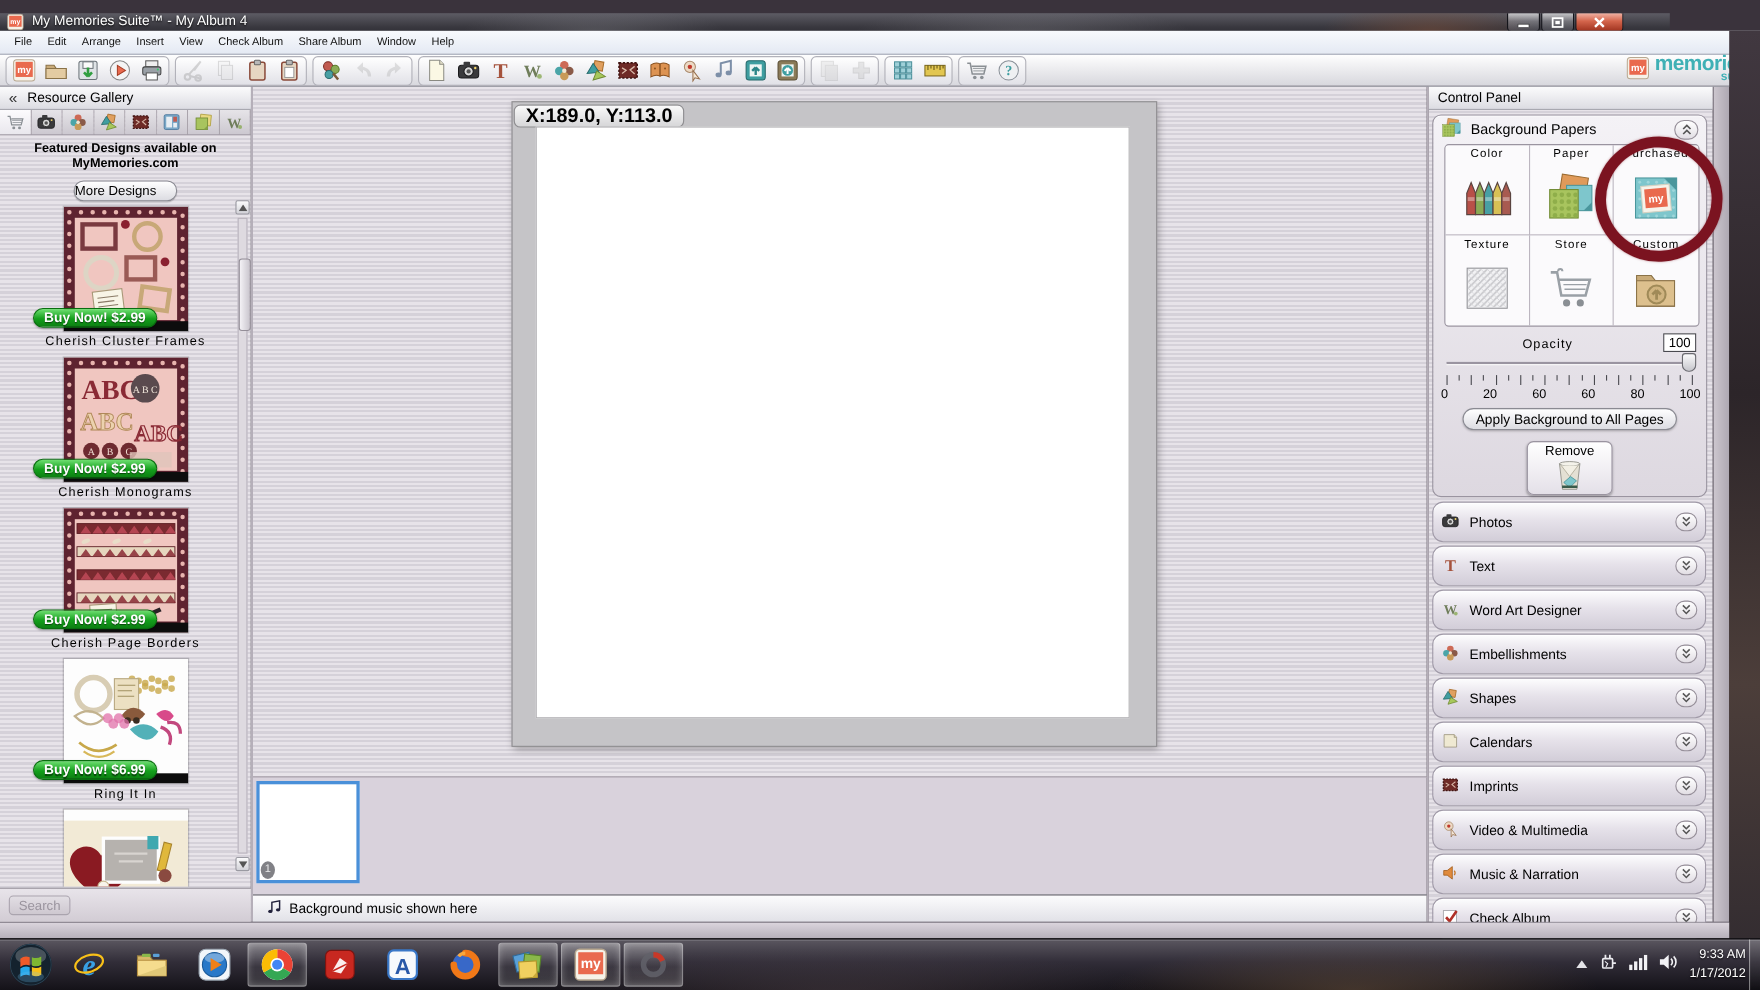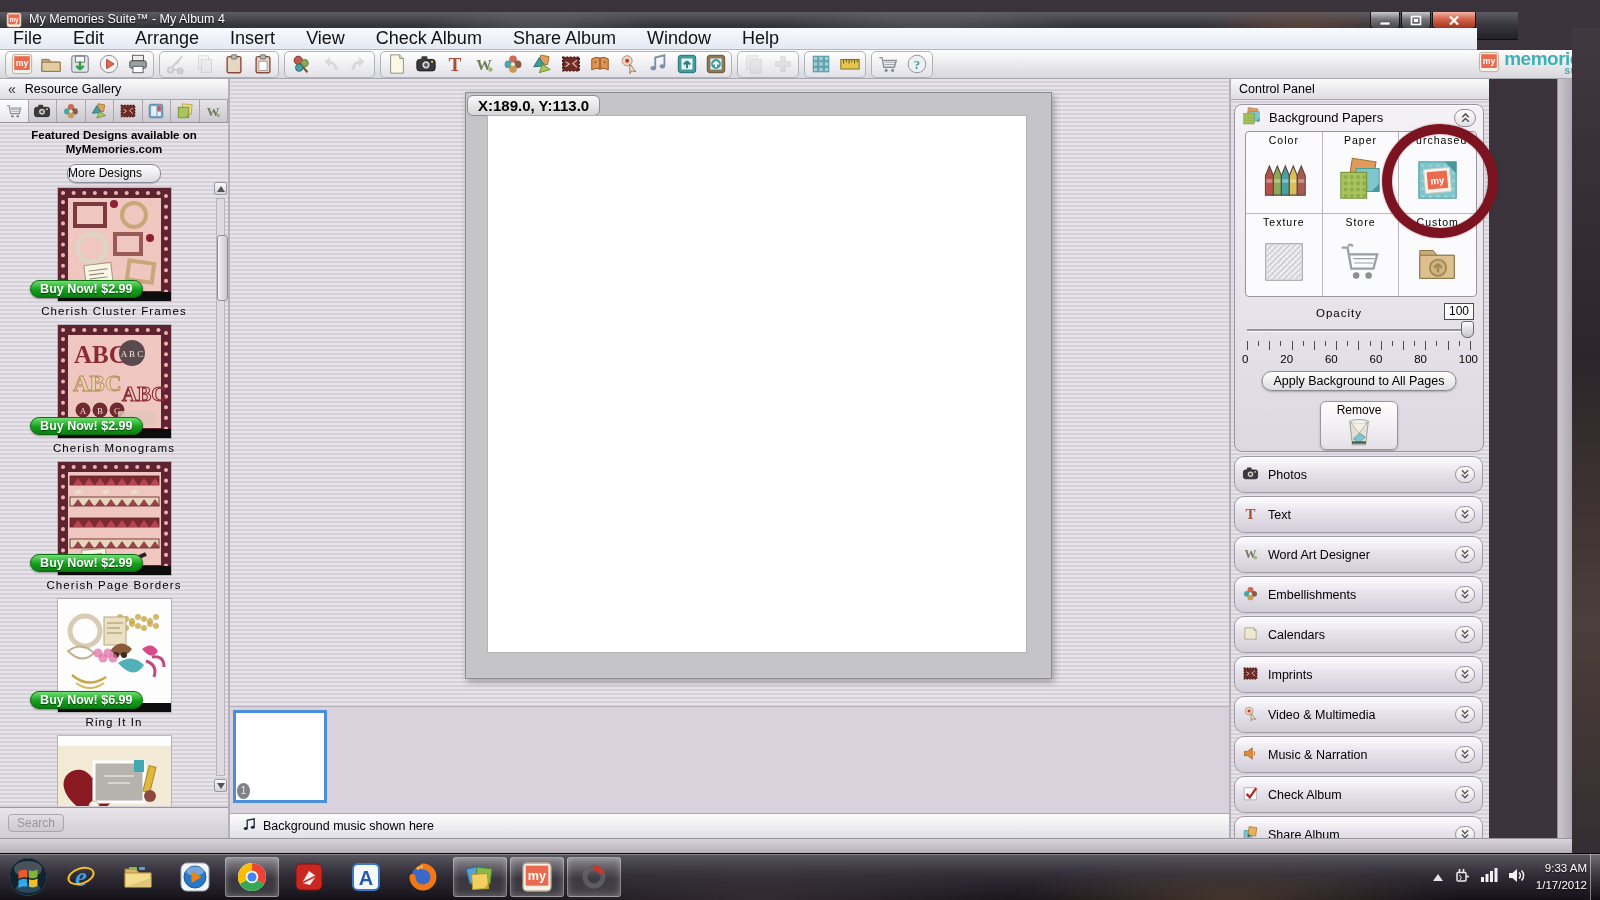--- a/index.html
+++ b/index.html
@@ -17,23 +17,23 @@
     border-bottom:1px solid #101013; display:flex; align-items:flex-start; padding:0 6px;margin-top:12px; }
   .tb-appicon { width:16px; height:16px; margin-right:7px; }
   .tb-title { color:#fff; font-size:12.5px; text-shadow:0 1px 2px #000; }
   .winbtns { position:absolute; right:42px; top:0; display:flex; }
   .winbtn { height:17px; border:1px solid #14141a; border-top:none; display:flex; align-items:center; justify-content:center;
     background:linear-gradient(rgba(255,255,255,.65),rgba(200,200,205,.35) 45%,rgba(110,110,120,.35)); border-radius:0 0 4px 4px; margin-left:1px; }
   .winbtn.min,.winbtn.max { width:30px; }
   .winbtn.close { width:44px; background:linear-gradient(#f0b2a4,#d4654c 45%,#a03420); }
 
   
-  .menubar { position:absolute; left:0; top:28px; width:1477px; height:22px;
+  .menubar { position:absolute; left:0; top:28px; width:1600px; height:22px;
     background:linear-gradient(#f8fafd,#e4e9f3); border-bottom:1px solid #b4b8c4;
-    display:flex; align-items:center; padding-left:6px; font-size:18px; color:#111;gap:17px; }
+    display:flex; align-items:center; padding-left:6px; font-size:10px; color:#111; }
   .menu-item { padding:0 7px; line-height:21px; }
 
   
   .toolbar { position:absolute; left:0; top:50px; width:1600px; height:29px;
     background:linear-gradient(#fefefe,#d7d7dd); border-bottom:1px solid #a6a6ae;
     display:flex; align-items:center; padding-left:5px; gap:5px; }
   .tgroup { display:flex; border:1px solid #b2b2ba; border-radius:5px;
     background:linear-gradient(#ffffff,#e1e1e7); padding:0 1px; box-shadow:inset 0 1px 0 rgba(255,255,255,.8); }
   .tbtn { width:29px; height:25px; display:flex; align-items:center; justify-content:center; border-radius:4px; }
   .tbtn.disabled svg { opacity:.33; filter:grayscale(1); }
@@ -73,33 +73,33 @@
     background:linear-gradient(#e8e4ea,#d2ccd4); display:flex; align-items:center; padding-left:8px; }
   .searchbtn { width:56px; height:18px; border:1px solid #aaa4ae; border-radius:4px;
     background:linear-gradient(#e2dee4,#cec8d0); color:#9a949e; font-size:12px; text-align:center; line-height:16px; }
 
   
   .workspace { position:absolute; left:230px; top:79px; width:1067px; height:627px; }
   .board { position:absolute; left:235px; top:13px; width:587px; height:587px; background:#c5c4c7;
     border:1px solid #8e8d90; box-shadow:2px 3px 7px rgba(0,0,0,.3); }
   .page { position:absolute; left:21px; top:22px; width:540px; height:538px; background:#fff; border:1px solid #b2b1b4; }
   .coords { position:absolute; left:1px; top:2px; height:21px; padding:0 10px; border:1px solid #8e8d90; border-radius:6px;
-    background:linear-gradient(#fafafa,#d6d6d8); font-weight:bold; font-size:15px; line-height:19px; color:#000; }
+    background:linear-gradient(#fafafa,#d6d6d8); font-weight:bold; font-size:18px; line-height:19px; color:#000; }
 
   .thumbstrip { position:absolute; left:230px; top:706px; width:1067px; height:107px; background:#d9d2dc; border-top:1px solid #b7b0ba; }
   .pagethumb { position:absolute; left:3px; top:3px; width:94px; height:93px; background:#fff; border:3px solid #4a90d9; }
   .pagenum { position:absolute; left:1px; bottom:1px; width:13px; height:16px; background:#6c6c72; color:#e8e8e8;
     border-radius:50%; font-size:10px; text-align:center; line-height:16px; opacity:.85; }
 
   .statusbar { position:absolute; left:230px; top:813px; width:1067px; height:25px;
     background:linear-gradient(#fcfcfd,#e1e1e7); border-top:1px solid #a8a8b0;
     display:flex; align-items:center; gap:6px; padding-left:12px; font-size:12.5px; color:#000; }
 
   
-  .cpanel { position:absolute; left:1229px; top:79px; width:260px; height:759px; border-left:2px solid #b5afb9; }
+  .cpanel { position:absolute; left:1297px; top:79px; width:260px; height:759px; border-left:2px solid #b5afb9; }
   .cp-title { height:21px; background:linear-gradient(#fbfbfc,#dcdce2); border-bottom:1px solid #a8a8b0;
     font-size:12.5px; padding:3px 8px; }
   .bgpanel { position:absolute; left:3px; top:25px; width:250px; height:348px; border:1px solid #9a94a0; border-radius:8px;
     background:linear-gradient(#f4f2f6,#ddd8e0); box-shadow:inset 0 1px 0 rgba(255,255,255,.8); }
   .bgheader { height:25px; display:flex; align-items:center; gap:8px; padding:0 7px; font-size:13px; color:#000; }
   .chevbtn { margin-left:auto; width:22px; height:18px; border:1px solid #968f99; border-radius:9px;
     background:linear-gradient(#fff,#e2dee4); display:flex; align-items:center; justify-content:center; }
   .bggrid { position:absolute; left:10px; top:26px; width:232px; height:166px; background:#fbfafc;
     border:1px solid #9a94a0; border-radius:4px; display:grid; grid-template-rows:repeat(2,1fr); grid-template-columns:repeat(3,1fr); overflow:visible; }
   .bgcell { border-right:1px solid #bcb6c0; border-bottom:1px solid #bcb6c0; display:flex; flex-direction:column; align-items:center; padding-top:2px; }
@@ -957,20 +957,33 @@
             </svg></span>
      <span>Embellishments</span>
      <span class="chevbtn">
             <svg width="14" height="12.444444444444445" viewBox="0 0 18 16">
               <path d="M5 3l4 4 4-4M5 8.5l4 4 4-4" stroke="#555" stroke-width="1.8" fill="none"></path>
             </svg>
           </span>
    </div>
         <div class="acc">
      <span><svg width="17" height="17" viewBox="0 0 24 24">
+              <rect x="10" y="3" width="9" height="9" fill="#e0a060" stroke="#a86c28" transform="rotate(10 14 7)"></rect>
+              <path d="M3 15l6-10 6 9z" fill="#3f9ea0" stroke="#26696b"></path>
+              <path d="M9 21.5l3.5-9 8.5 5.5z" fill="#a7c85a" stroke="#6f8a32"></path>
+            </svg></span>
+     <span>Shapes</span>
+     <span class="chevbtn">
+            <svg width="14" height="12.444444444444445" viewBox="0 0 18 16">
+              <path d="M5 3l4 4 4-4M5 8.5l4 4 4-4" stroke="#555" stroke-width="1.8" fill="none"></path>
+            </svg>
+          </span>
+   </div>
+        <div class="acc">
+     <span><svg width="17" height="17" viewBox="0 0 24 24">
               <path d="M4 4h13l3 3.5V20H4z" fill="#efe9d2" stroke="#99927a"></path>
               <path d="M17 4v3.5h3" fill="#ded6b8" stroke="#99927a"></path>
             </svg></span>
      <span>Calendars</span>
      <span class="chevbtn">
             <svg width="14" height="12.444444444444445" viewBox="0 0 18 16">
               <path d="M5 3l4 4 4-4M5 8.5l4 4 4-4" stroke="#555" stroke-width="1.8" fill="none"></path>
             </svg>
           </span>
    </div>

